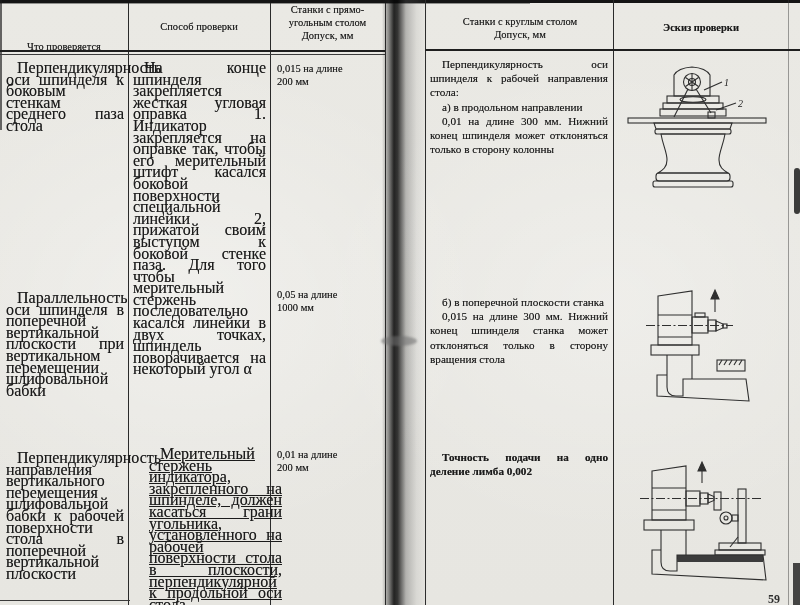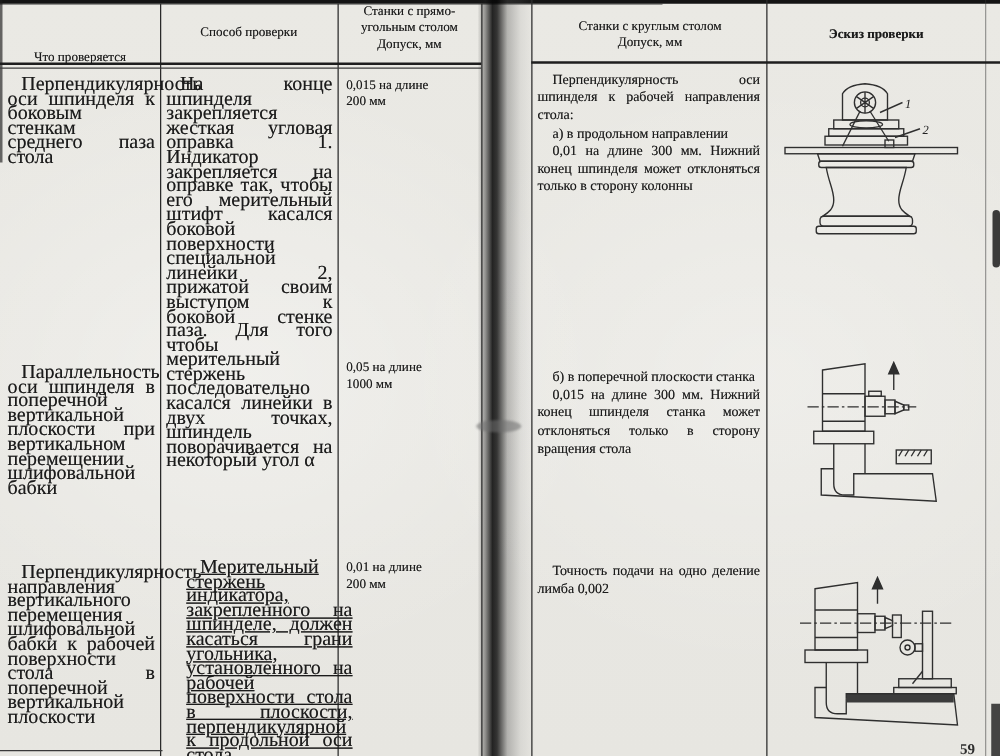--- a/index.html
+++ b/index.html
@@ -80,21 +80,21 @@
 1000 мм</div>
   <div class="txt cellR" style="left:430px;top:285px;width:178px;margin-top:10px;">
     <p>б) в поперечной плоскости станка</p>
     <p>0,015 на длине 300 мм. Нижний конец шпинделя станка может отклоняться только в сторону вращения стола</p>
   </div>
 
   <div class="txt cellL" style="left:6px;top:452px;width:118px;">Перпендикулярность направления вертикального перемещения шлифовальной бабки к рабочей поверхности стола в поперечной вертикальной плоскости</div>
   <div class="txt cellL" style="left:149px;top:448px;width:133px;text-decoration:underline;">Мерительный стержень индикатора, закрепленного на шпинделе, должен касаться грани угольника, установленного на рабочей поверхности стола в плоскости, перпендикулярной к продольной оси стола. Шлифовальная бабка при проверке перемещается вертикально на всю величину хода</div>
   <div class="txt tol" style="left:277px;top:448px;width:104px;">0,01 на длине
 200 мм</div>
-  <div class="txt cellR" style="left:430px;top:450px;width:178px;">
+  <div class="txt cellR" style="left:430px;top:450px;width:178px;font-weight:bold;">
     <p>Точность подачи на одно деление лимба 0,002</p>
   </div>
 
   <svg class="sk" style="left:622px;top:60px;" width="168" height="140" viewBox="0 0 168 140">
     <g stroke="#2f2f2f" fill="none" stroke-width="1.1">
       <g>
         <path d="M52,15 Q56,8 70,7 Q84,8 88,15 L88,36 L52,36 Z"></path>
         <circle cx="70" cy="22" r="8.5"></circle>
         <circle cx="70" cy="22" r="3.5"></circle>
         <path d="M63.5,17.5 L76.5,26.5 M63.5,26.5 L76.5,17.5 M70,13.5 L70,30.5"></path>

